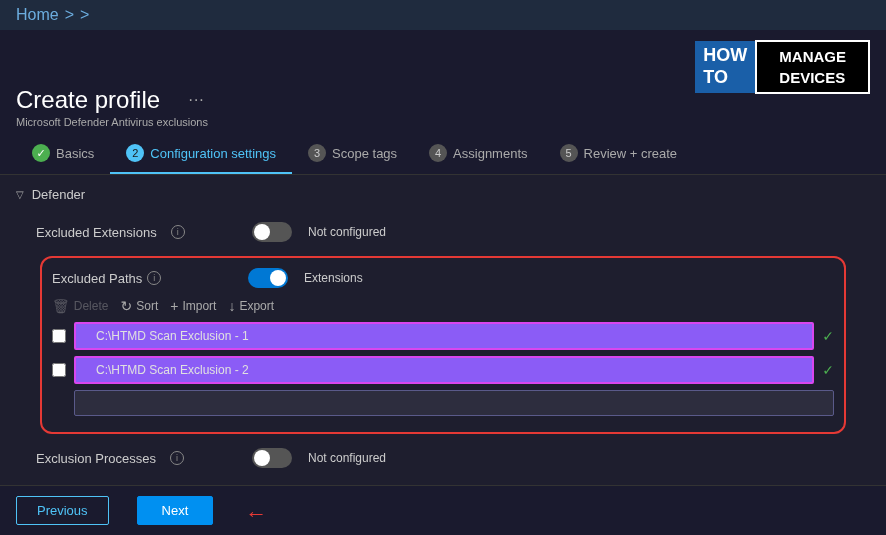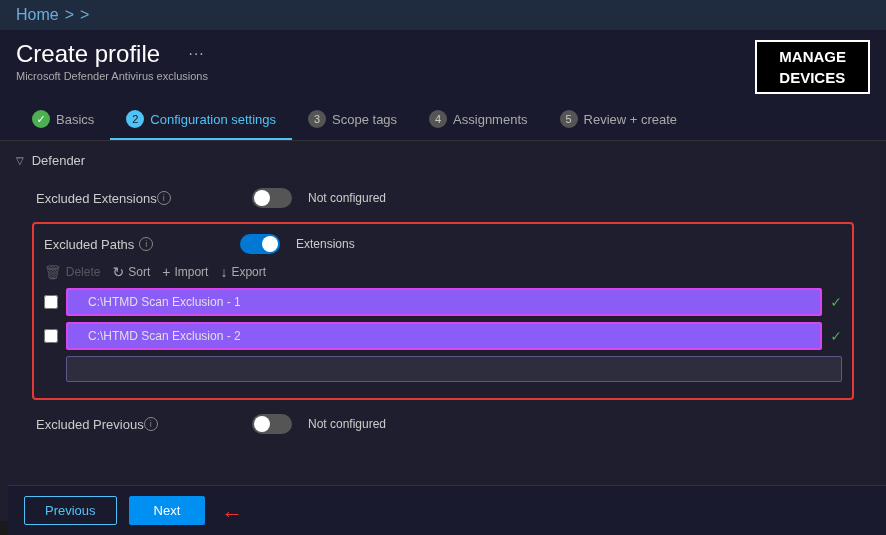--- a/index.html
+++ b/index.html
@@ -33,20 +33,21 @@
       align-items: flex-start;
     }
     .header-left {}
     .page-title {
       font-size: 24px;
       font-weight: 300;
       color: #ffffff;
       display: flex;
       align-items: center;
       gap: 24px;
+      margin-top: 46px;
     }
     .page-subtitle {
       font-size: 11px;
       color: #aaa;
       margin-top: 2px;
     }
     .logo-box {
       display: flex;
       align-items: center;
       gap: 0;
@@ -145,21 +146,21 @@
       display: flex;
       align-items: center;
       padding: 8px 20px;
       gap: 16px;
     }
     .setting-label {
       min-width: 200px;
       color: #ccc;
       display: flex;
       align-items: center;
-      gap: 0;
+      gap: 14px;
     }
     .info-icon {
       width: 14px;
       height: 14px;
       border-radius: 50%;
       border: 1px solid #888;
       display: inline-flex;
       align-items: center;
       justify-content: center;
       font-size: 9px;
@@ -195,22 +196,22 @@
       left: 22px;
     }
     .toggle-label {
       color: #ccc;
       font-size: 12px;
     }
 
     
     .excluded-paths-section {
       border: 2px solid #e53935;
-      border-radius: 4px;
-      margin: 6px 16px;
+      border-radius: 12px;
+      margin: 6px 24px;
       padding: 10px;
       background: #1e1e2e;
     }
     .ep-header {
       display: flex;
       align-items: center;
       gap: 16px;
       margin-bottom: 10px;
     }
     .ep-label {
@@ -281,24 +282,24 @@
       border-radius: 2px;
     }
 
     
     .footer {
       background: #1a1a2e;
       border-top: 1px solid #333;
       padding: 10px 16px;
       display: flex;
       align-items: center;
-      gap: 12px;
+      gap: 28px;
       position: absolute;
       bottom: 0;
-      left: 8px;
+      left: 0;
       right: 0;
     }
     .btn-previous {
       background: transparent;
       border: 1px solid #4fc3f7;
       color: #4fc3f7;
       padding: 6px 20px;
       cursor: pointer;
       font-size: 13px;
       border-radius: 2px;
@@ -331,20 +332,21 @@
 
 <div class="header">
   <div class="header-left">
     <div class="page-title">
       <span>Create profile</span>
       <span class="ellipsis">···</span>
     </div>
     <div class="page-subtitle">Microsoft Defender Antivirus exclusions</div>
   </div>
   <div class="logo-box">
+    <div class="logo-how">HOW<br>TO</div>
     <div class="logo-manage">MANAGE<br>DEVICES</div>
   </div>
 </div>
 
 <div class="tabs">
   <div class="tab completed">
     <div class="tab-num done">✓</div>
     <span>Basics</span>
   </div>
   <div class="tab active">
@@ -424,21 +426,21 @@
     </div>
 
     <div class="input-row">
       <input type="checkbox" class="row-checkbox" style="visibility: hidden;">
       <div class="empty-input"></div>
     </div>
   </div>
 
   <div class="setting-row">
     <div class="setting-label">
-      <span>Excluded Previous</span>
+      <span>Exclusion Processes</span>
       <span class="info-icon">i</span>
     </div>
     <div class="toggle"></div>
     <span class="toggle-label">Not configured</span>
   </div>
 </div>
 
 <div class="footer">
   <button class="btn-previous">Previous</button>
   <button class="btn-next">Next</button>

